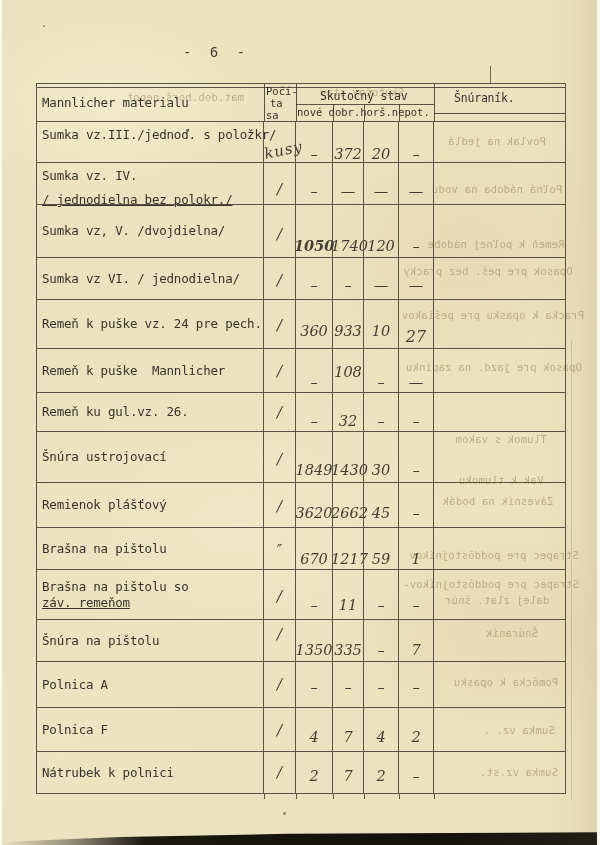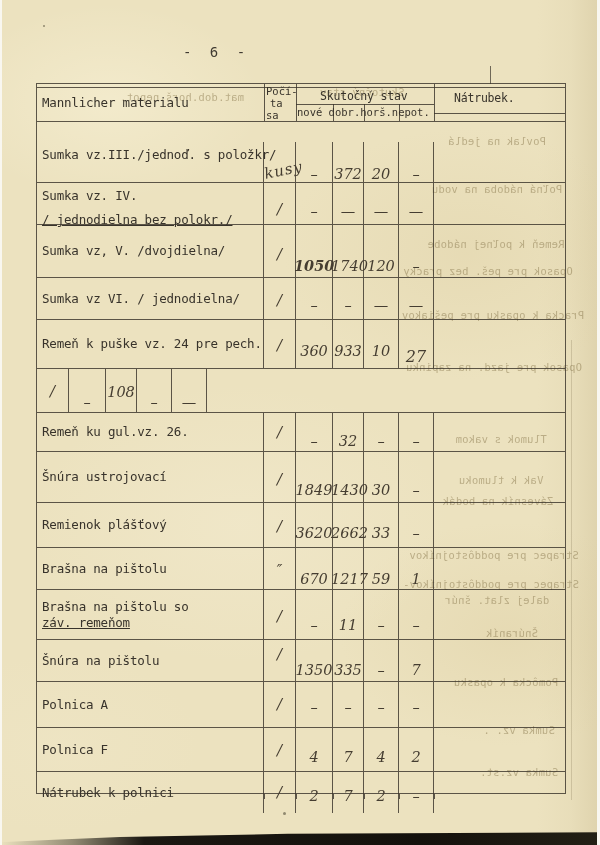--- a/index.html
+++ b/index.html
@@ -34,21 +34,21 @@
   #tbl{
     position:absolute;left:36px;top:83px;width:530px;height:711px;
     border:1px solid var(--ln);box-sizing:border-box;
   }
   #tbl .dblline{position:absolute;left:0;right:0;top:3px;height:1px;background:var(--ln);}
   #thead{position:relative;width:100%;height:38px;border-bottom:1px solid var(--ln);box-sizing:border-box;}
   #thead .v{position:absolute;top:0;bottom:0;width:1px;background:var(--ln);}
   #thead .v2{position:absolute;top:20px;bottom:0;width:1px;background:var(--ln);}
   #thead .hline{position:absolute;height:1px;background:var(--ln);}
   .hdr-abs{position:absolute;}
-  #rows{position:relative;width:100%;margin-top:20px;}
+  #rows{position:relative;width:100%;}
   .row{display:flex;border-bottom:1px solid var(--ln);box-sizing:border-box;position:relative;}
   .row:last-child{border-bottom:none;}
   .cell{position:relative;border-right:1px solid var(--ln);box-sizing:border-box;height:100%;overflow:visible;}
   .c-name{width:227px;display:flex;align-items:center;padding-left:5px;}
   .c-name.top{align-items:flex-start;padding-top:5px;}
   .c-unit{width:32px;}
   .c-nove{width:37px;}
   .c-dobr{width:31px;}
   .c-hors{width:35px;}
   .c-nepot{width:35px;}
@@ -125,21 +125,21 @@
 
     <div class="hline" style="left:259px;width:138px;top:20px"></div>
     <div class="hline" style="left:397px;width:131px;top:29px"></div>
 
     <div class="hdr-abs typed" style="left:5px;top:11px">Mannlicher materialu</div>
     <div class="hdr-abs typed small" style="left:229px;top:1px">Počí-</div>
     <div class="hdr-abs typed small" style="left:233px;top:13px">ta</div>
     <div class="hdr-abs typed small" style="left:229px;top:25px">sa</div>
     <div class="hdr-abs typed" style="left:283px;top:5px;font-size:11.5px">Skutočný stav</div>
     <div class="hdr-abs typed small" style="left:260px;top:22px">nové dobr.horš.nepot.</div>
-    <div class="hdr-abs typed" style="left:417px;top:7px;font-size:11.5px">Nátrubek.</div>
+    <div class="hdr-abs typed" style="left:417px;top:7px;font-size:11.5px">Šnúraník.</div>
   </div>
 
   <div id="rows">
       <div class="row" style="height: 41px;">
         <div class="cell c-name top">
           <div class="nm typed"><span>Sumka vz.III./jednoď. s položkr/</span></div>
         </div>
         <div class="cell c-unit">
           <span class="unitmark hand kusy" style="bottom: 2px;">kusy</span>
         </div>
@@ -235,20 +235,23 @@
         </div>
         <div class="cell c-hors">
           <span class="val hand" style="bottom: 9px;">10</span>
         </div>
         <div class="cell c-nepot">
           <span class="val hand drop" style="bottom: 9px;">27</span>
         </div>
         <div class="cell c-note"></div>
       </div>
       <div class="row" style="height: 44px;">
+        <div class="cell c-name">
+          <div class="nm typed"><span>Remeň k puške  Mannlicher</span></div>
+        </div>
         <div class="cell c-unit">
           <span class="unitmark hand" style="bottom: 12px;">/</span>
         </div>
         <div class="cell c-nove">
           <span class="val hand" style="bottom: 2px;">–</span>
         </div>
         <div class="cell c-dobr">
           <span class="val hand" style="bottom: 12px;">108</span>
         </div>
         <div class="cell c-hors">
@@ -308,21 +311,21 @@
         <div class="cell c-unit">
           <span class="unitmark hand" style="bottom: 12px;">/</span>
         </div>
         <div class="cell c-nove">
           <span class="val hand" style="bottom: 6px;">3620</span>
         </div>
         <div class="cell c-dobr">
           <span class="val hand" style="bottom: 6px;">2662</span>
         </div>
         <div class="cell c-hors">
-          <span class="val hand" style="bottom: 6px;">33</span>
+          <span class="val hand" style="bottom: 6px;">45</span>
         </div>
         <div class="cell c-nepot">
           <span class="val hand" style="bottom: 6px;">–</span>
         </div>
         <div class="cell c-note"></div>
       </div>
       <div class="row" style="height: 42px; justify-content: flex-end;">
         <div class="cell c-name">
           <div class="nm typed"><span>Brašna na pištolu</span></div>
         </div>

